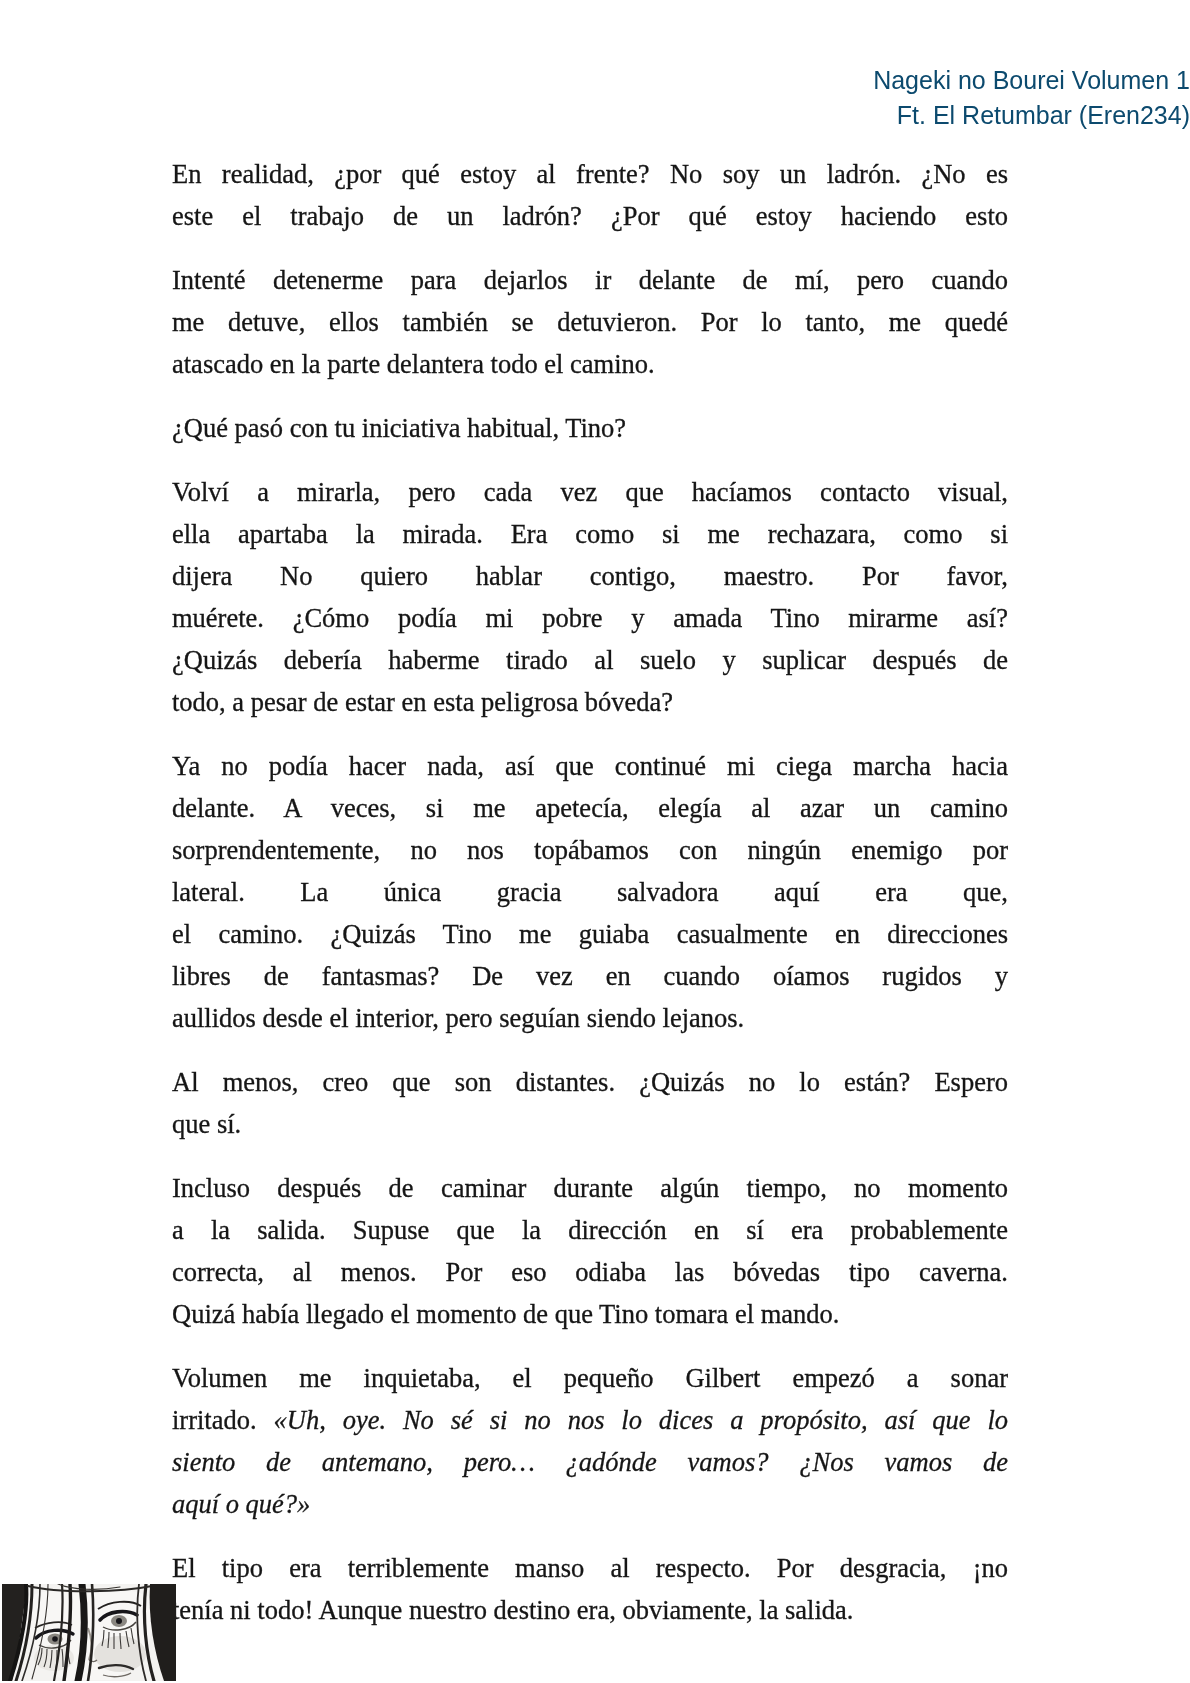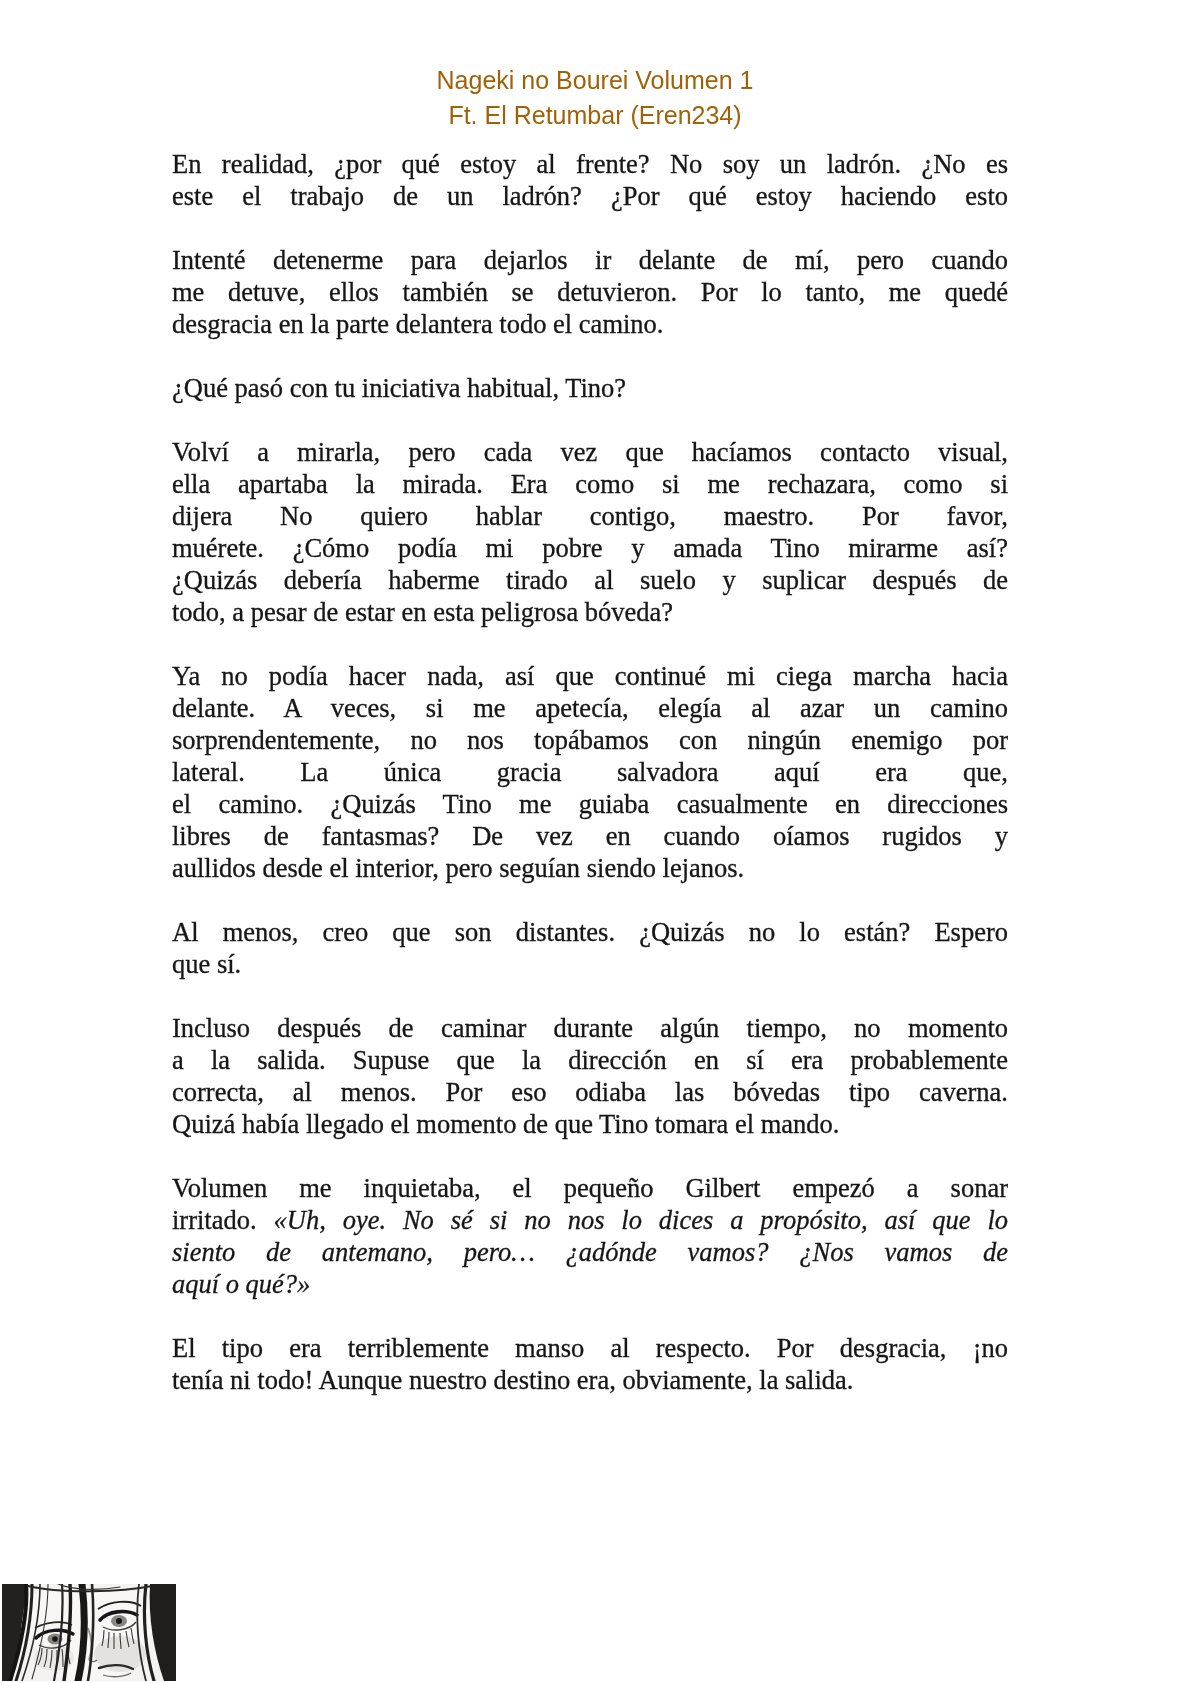--- a/index.html
+++ b/index.html
@@ -13,41 +13,42 @@
     background: #ffffff;
     color: #161616;
     font-family: "Liberation Serif", serif;
     overflow: hidden;
   }
   .page-header {
     position: absolute;
     top: 63px;
     left: 0;
     width: 100%;
-    text-align: center;
+    text-align: right;
     font-family: "Liberation Sans", sans-serif;
     font-size: 25px;
     line-height: 35px;
-    color: #a16207;
+    color: #0c4a6e;
   }
   .text-block {
     position: absolute;
     left: 172px;
     top: 148px;
     width: 836px;
     font-size: 26.5px;
     line-height: 32px;
     -webkit-text-stroke: 0.3px #161616;
   }
   .paragraph {
     margin: 0 0 32px 0;
   }
   .line {
     text-align: justify;
     text-align-last: justify;
+    margin-top: 10px;
   }
   .line.last {
     text-align-last: left;
   }
   .it {
     font-style: italic;
   }
   .illustration {
     position: absolute;
     left: 2px;
@@ -70,21 +71,21 @@
 </header>
 
 <main class="text-block">
     <div class="paragraph">
       <div class="line"><span>En realidad, ¿por qué estoy al frente? No soy un ladrón. ¿No es</span></div>
       <div class="line"><span>este el trabajo de un ladrón? ¿Por qué estoy haciendo esto</span></div>
     </div>
     <div class="paragraph">
       <div class="line"><span>Intenté detenerme para dejarlos ir delante de mí, pero cuando</span></div>
       <div class="line"><span>me detuve, ellos también se detuvieron. Por lo tanto, me quedé</span></div>
-      <div class="line last"><span>desgracia en la parte delantera todo el camino.</span></div>
+      <div class="line last"><span>atascado en la parte delantera todo el camino.</span></div>
     </div>
     <div class="paragraph">
       <div class="line last"><span>¿Qué pasó con tu iniciativa habitual, Tino?</span></div>
     </div>
     <div class="paragraph">
       <div class="line"><span>Volví a mirarla, pero cada vez que hacíamos contacto visual,</span></div>
       <div class="line"><span>ella apartaba la mirada. Era como si me rechazara, como si</span></div>
       <div class="line"><span>dijera No quiero hablar contigo, maestro. Por favor,</span></div>
       <div class="line"><span>muérete. ¿Cómo podía mi pobre y amada Tino mirarme así?</span></div>
       <div class="line"><span>¿Quizás debería haberme tirado al suelo y suplicar después de</span></div>

